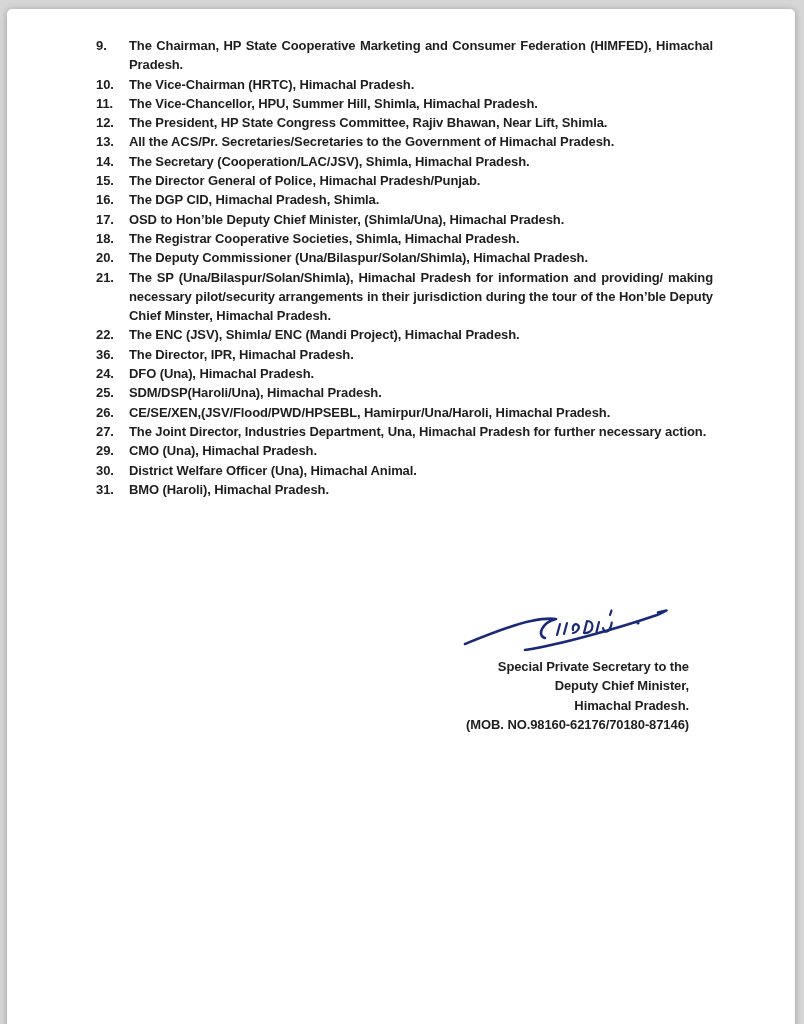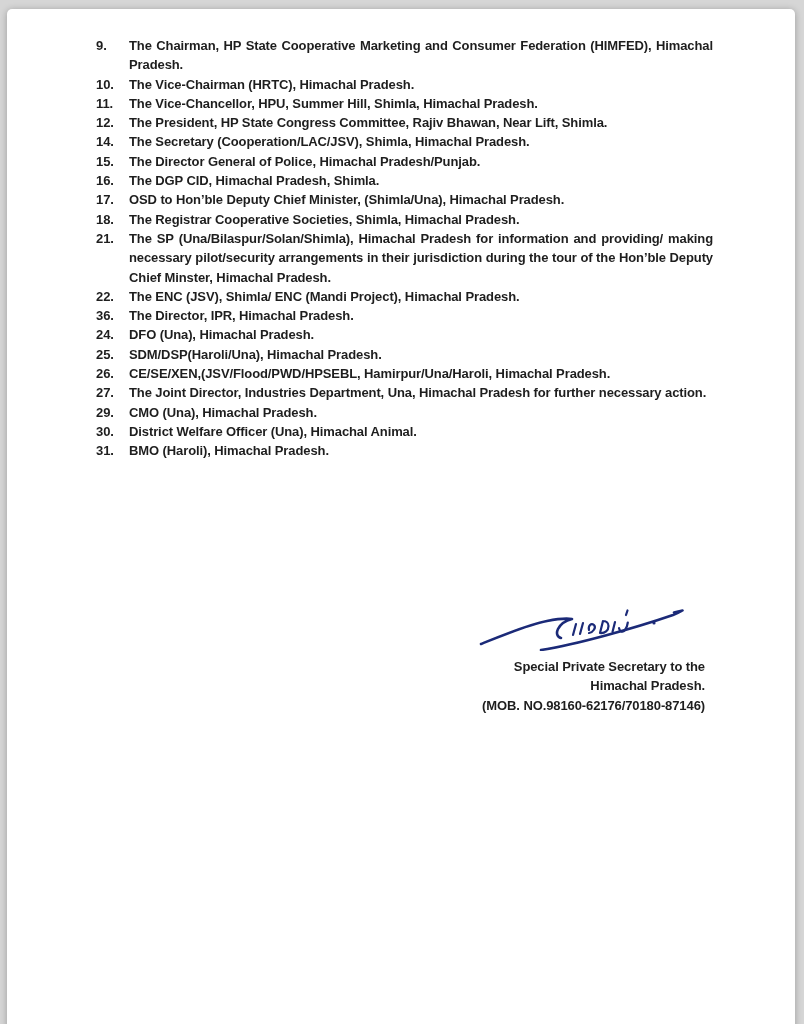--- a/index.html
+++ b/index.html
@@ -15,21 +15,21 @@
   }
   .dist-list{
     position:absolute;left:89px;top:27px;width:617px;
     color:#1e1e1e;font-size:13px;font-weight:700;line-height:19.3px;
     letter-spacing:-0.1px;
   }
   .row{display:flex;align-items:flex-start;}
   .row .num{flex:none;width:33px;}
   .row .txt{width:584px;text-align:justify;}
   .sig-block{
-    position:absolute;top:584px;right:90px;width:360px;
+    position:absolute;top:584px;right:106px;width:360px;
     text-align:right;color:#1e1e1e;font-size:13px;font-weight:700;
     line-height:19.4px;letter-spacing:-0.1px;
   }
   .sig-scrawl{display:block;margin:0 0 6px auto;}
 </style>
 </head>
 <body>
 
 <div class="page">
 
@@ -44,38 +44,46 @@
       </div>
       <div class="row">
         <span class="num">11.</span>
         <span class="txt">The Vice-Chancellor, HPU, Summer Hill, Shimla, Himachal Pradesh.</span>
       </div>
       <div class="row">
         <span class="num">12.</span>
         <span class="txt">The President, HP State Congress Committee, Rajiv Bhawan, Near Lift, Shimla.</span>
       </div>
       <div class="row">
+        <span class="num">13.</span>
+        <span class="txt">All the ACS/Pr. Secretaries/Secretaries to the Government of Himachal Pradesh.</span>
+      </div>
+      <div class="row">
         <span class="num">14.</span>
         <span class="txt">The Secretary (Cooperation/LAC/JSV), Shimla, Himachal Pradesh.</span>
       </div>
       <div class="row">
         <span class="num">15.</span>
         <span class="txt">The Director General of Police, Himachal Pradesh/Punjab.</span>
       </div>
       <div class="row">
         <span class="num">16.</span>
         <span class="txt">The DGP CID, Himachal Pradesh, Shimla.</span>
       </div>
       <div class="row">
         <span class="num">17.</span>
         <span class="txt">OSD to Hon’ble Deputy Chief Minister, (Shimla/Una), Himachal Pradesh.</span>
       </div>
       <div class="row">
         <span class="num">18.</span>
         <span class="txt">The Registrar Cooperative Societies, Shimla, Himachal Pradesh.</span>
+      </div>
+      <div class="row">
+        <span class="num">20.</span>
+        <span class="txt">The Deputy Commissioner (Una/Bilaspur/Solan/Shimla), Himachal Pradesh.</span>
       </div>
       <div class="row">
         <span class="num">21.</span>
         <span class="txt">The SP (Una/Bilaspur/Solan/Shimla), Himachal Pradesh for information and providing/ making necessary pilot/security arrangements in their jurisdiction during the tour of the Hon’ble Deputy Chief Minster, Himachal Pradesh.</span>
       </div>
       <div class="row">
         <span class="num">22.</span>
         <span class="txt">The ENC (JSV), Shimla/ ENC (Mandi Project), Himachal Pradesh.</span>
       </div>
       <div class="row">
@@ -121,17 +129,18 @@
         <path stroke-width="2.2" d="M112,37 C111,33 114,29.5 117,32 C119.5,34.5 116,39.5 112,40"></path>
         <path stroke-width="2.2" d="M126,28 L123,40 C128,40.5 131.5,37.5 131.5,33 C131.5,29.5 128.5,28 126,28"></path>
         <path stroke-width="2.2" d="M138,29 L135.5,39"></path>
         <path stroke-width="2.2" d="M142,35 C142.5,38.5 145.5,40 148,37 C149.5,35 150.5,32 150.8,29.5"></path>
         <path stroke-width="2.2" d="M149,22 L150.5,17.5"></path>
         <path stroke-width="2.6" d="M64,57 C98,52 158,35 196,22 C200,20.5 203,19 205.5,17.5 L197,19.5"></path>
         <circle cx="177" cy="30" r="1.6" stroke="none" fill="#1b2a78"></circle>
       </g>
     </svg>
     <div>Special Private Secretary to the</div>
+    <div>Deputy Chief Minister,</div>
     <div>Himachal Pradesh.</div>
     <div>(MOB. NO.98160-62176/70180-87146)</div>
   </div>
 
 </div>
 
 </body></html>

